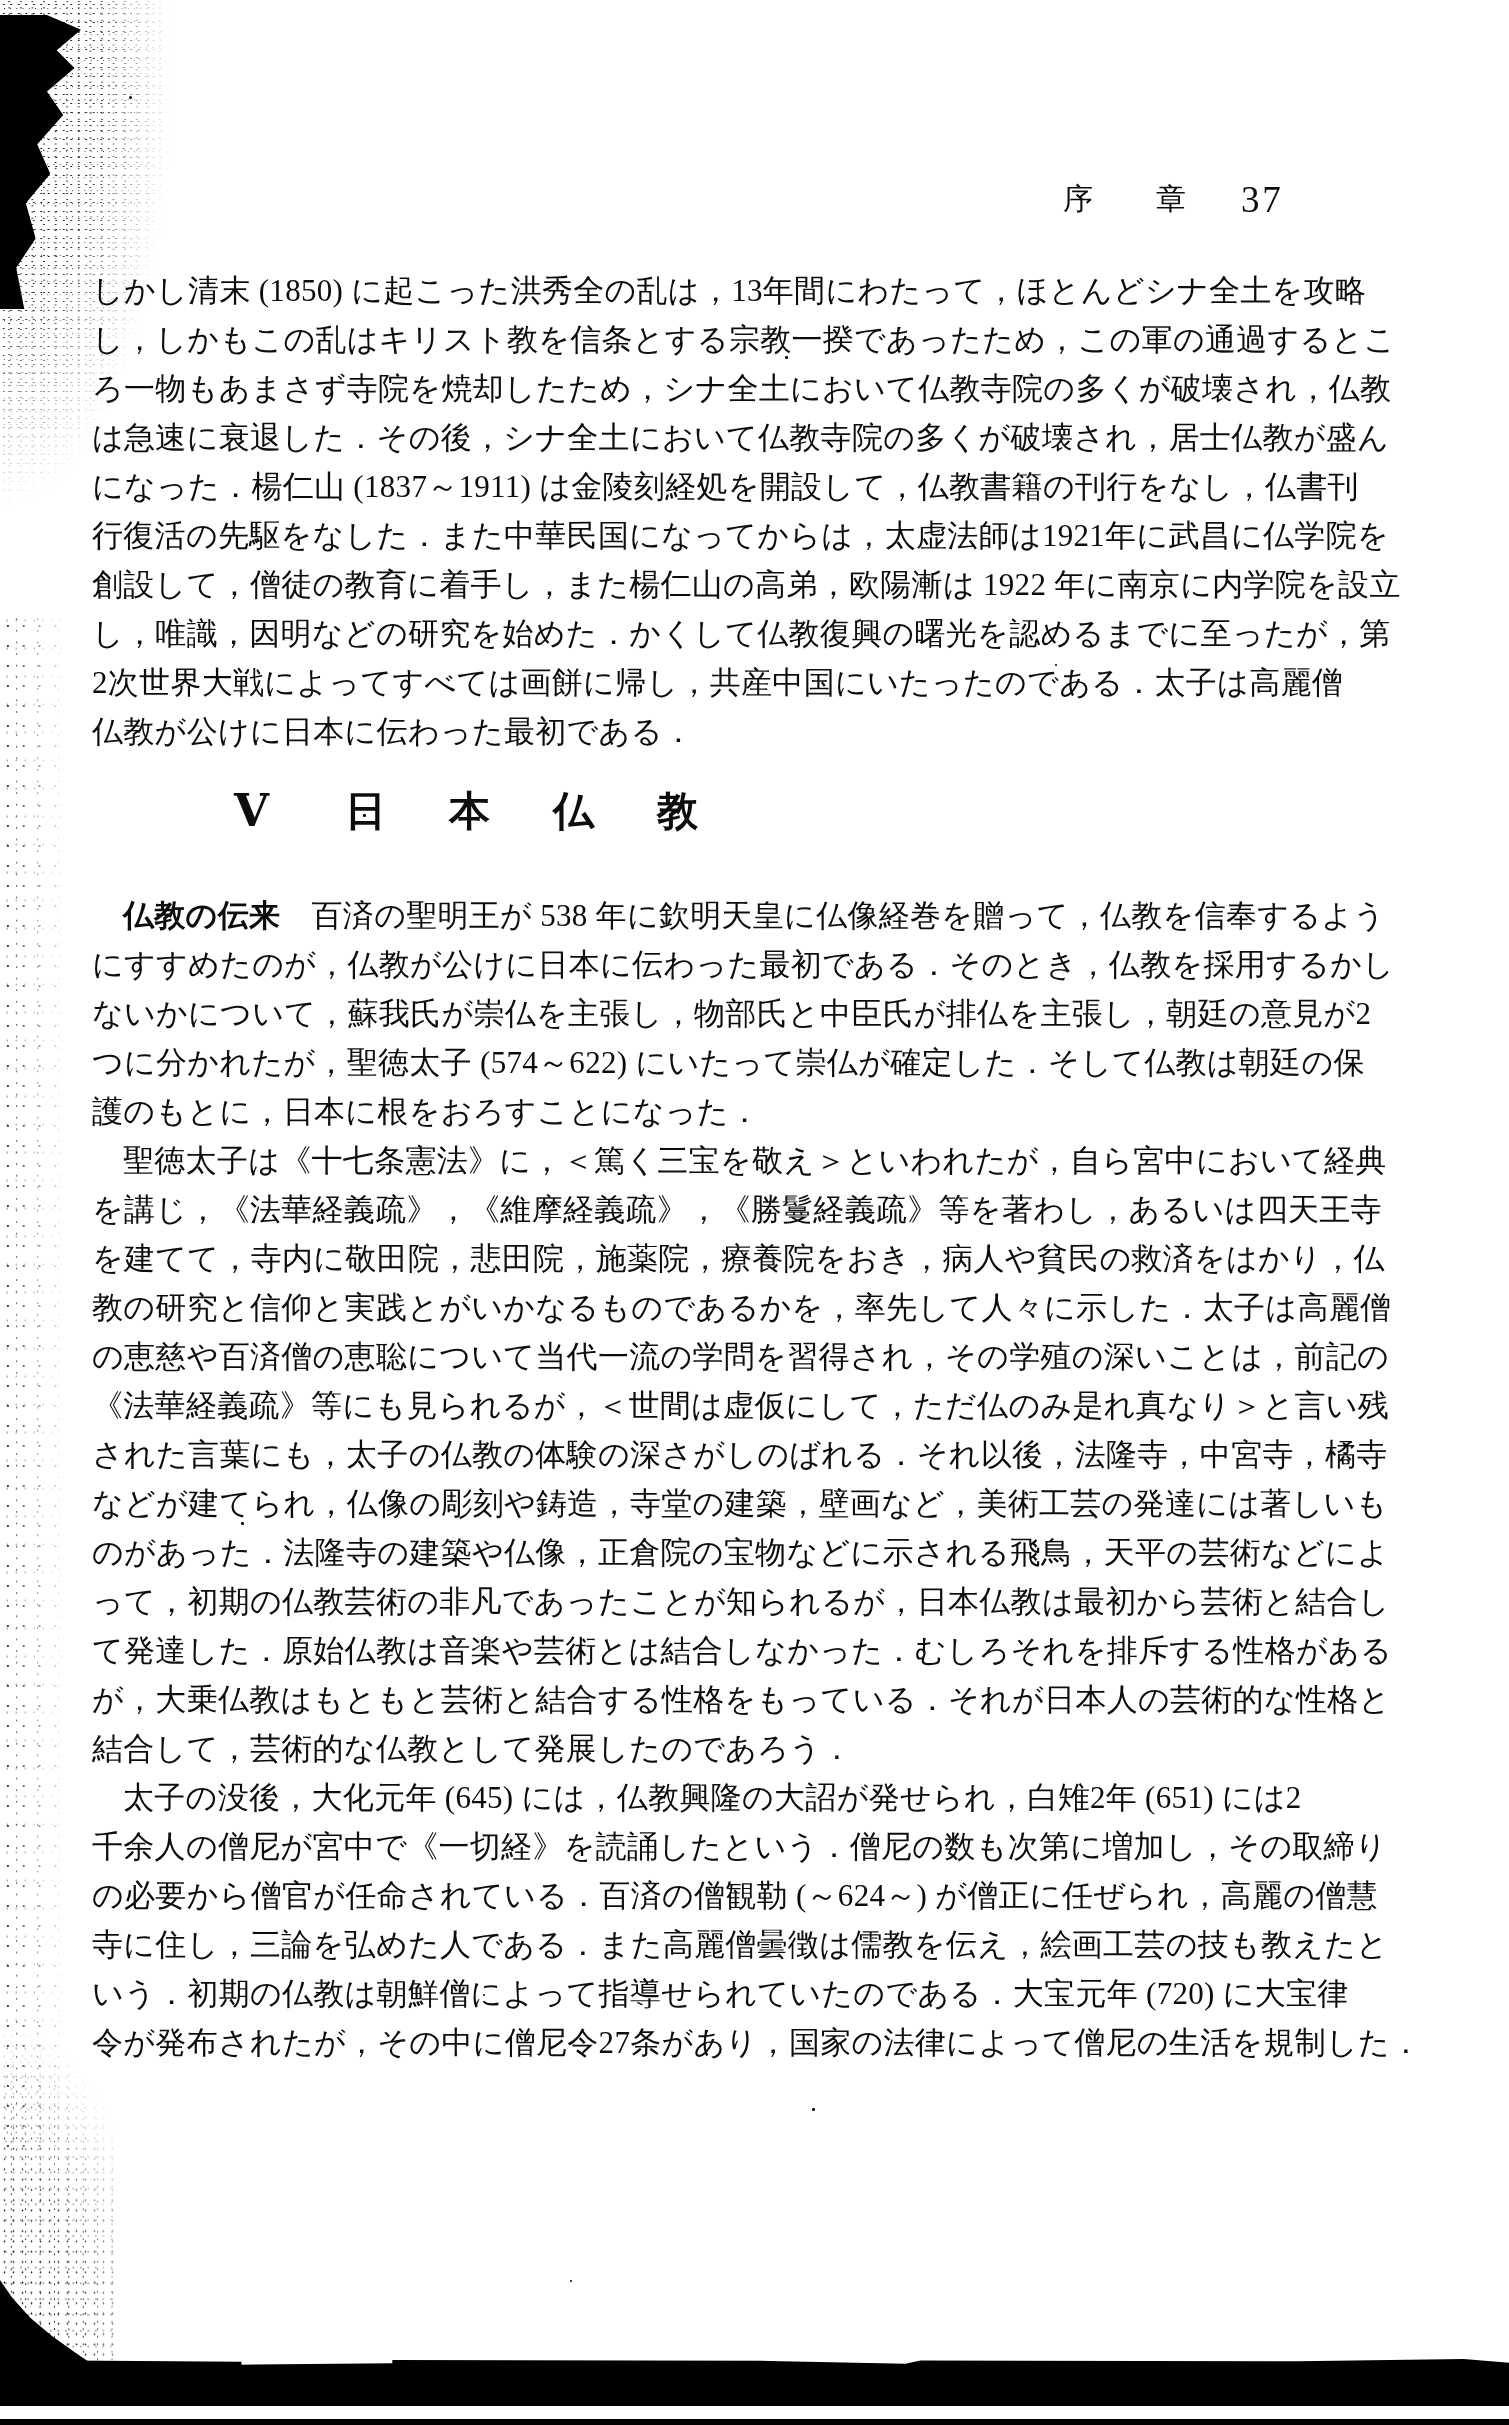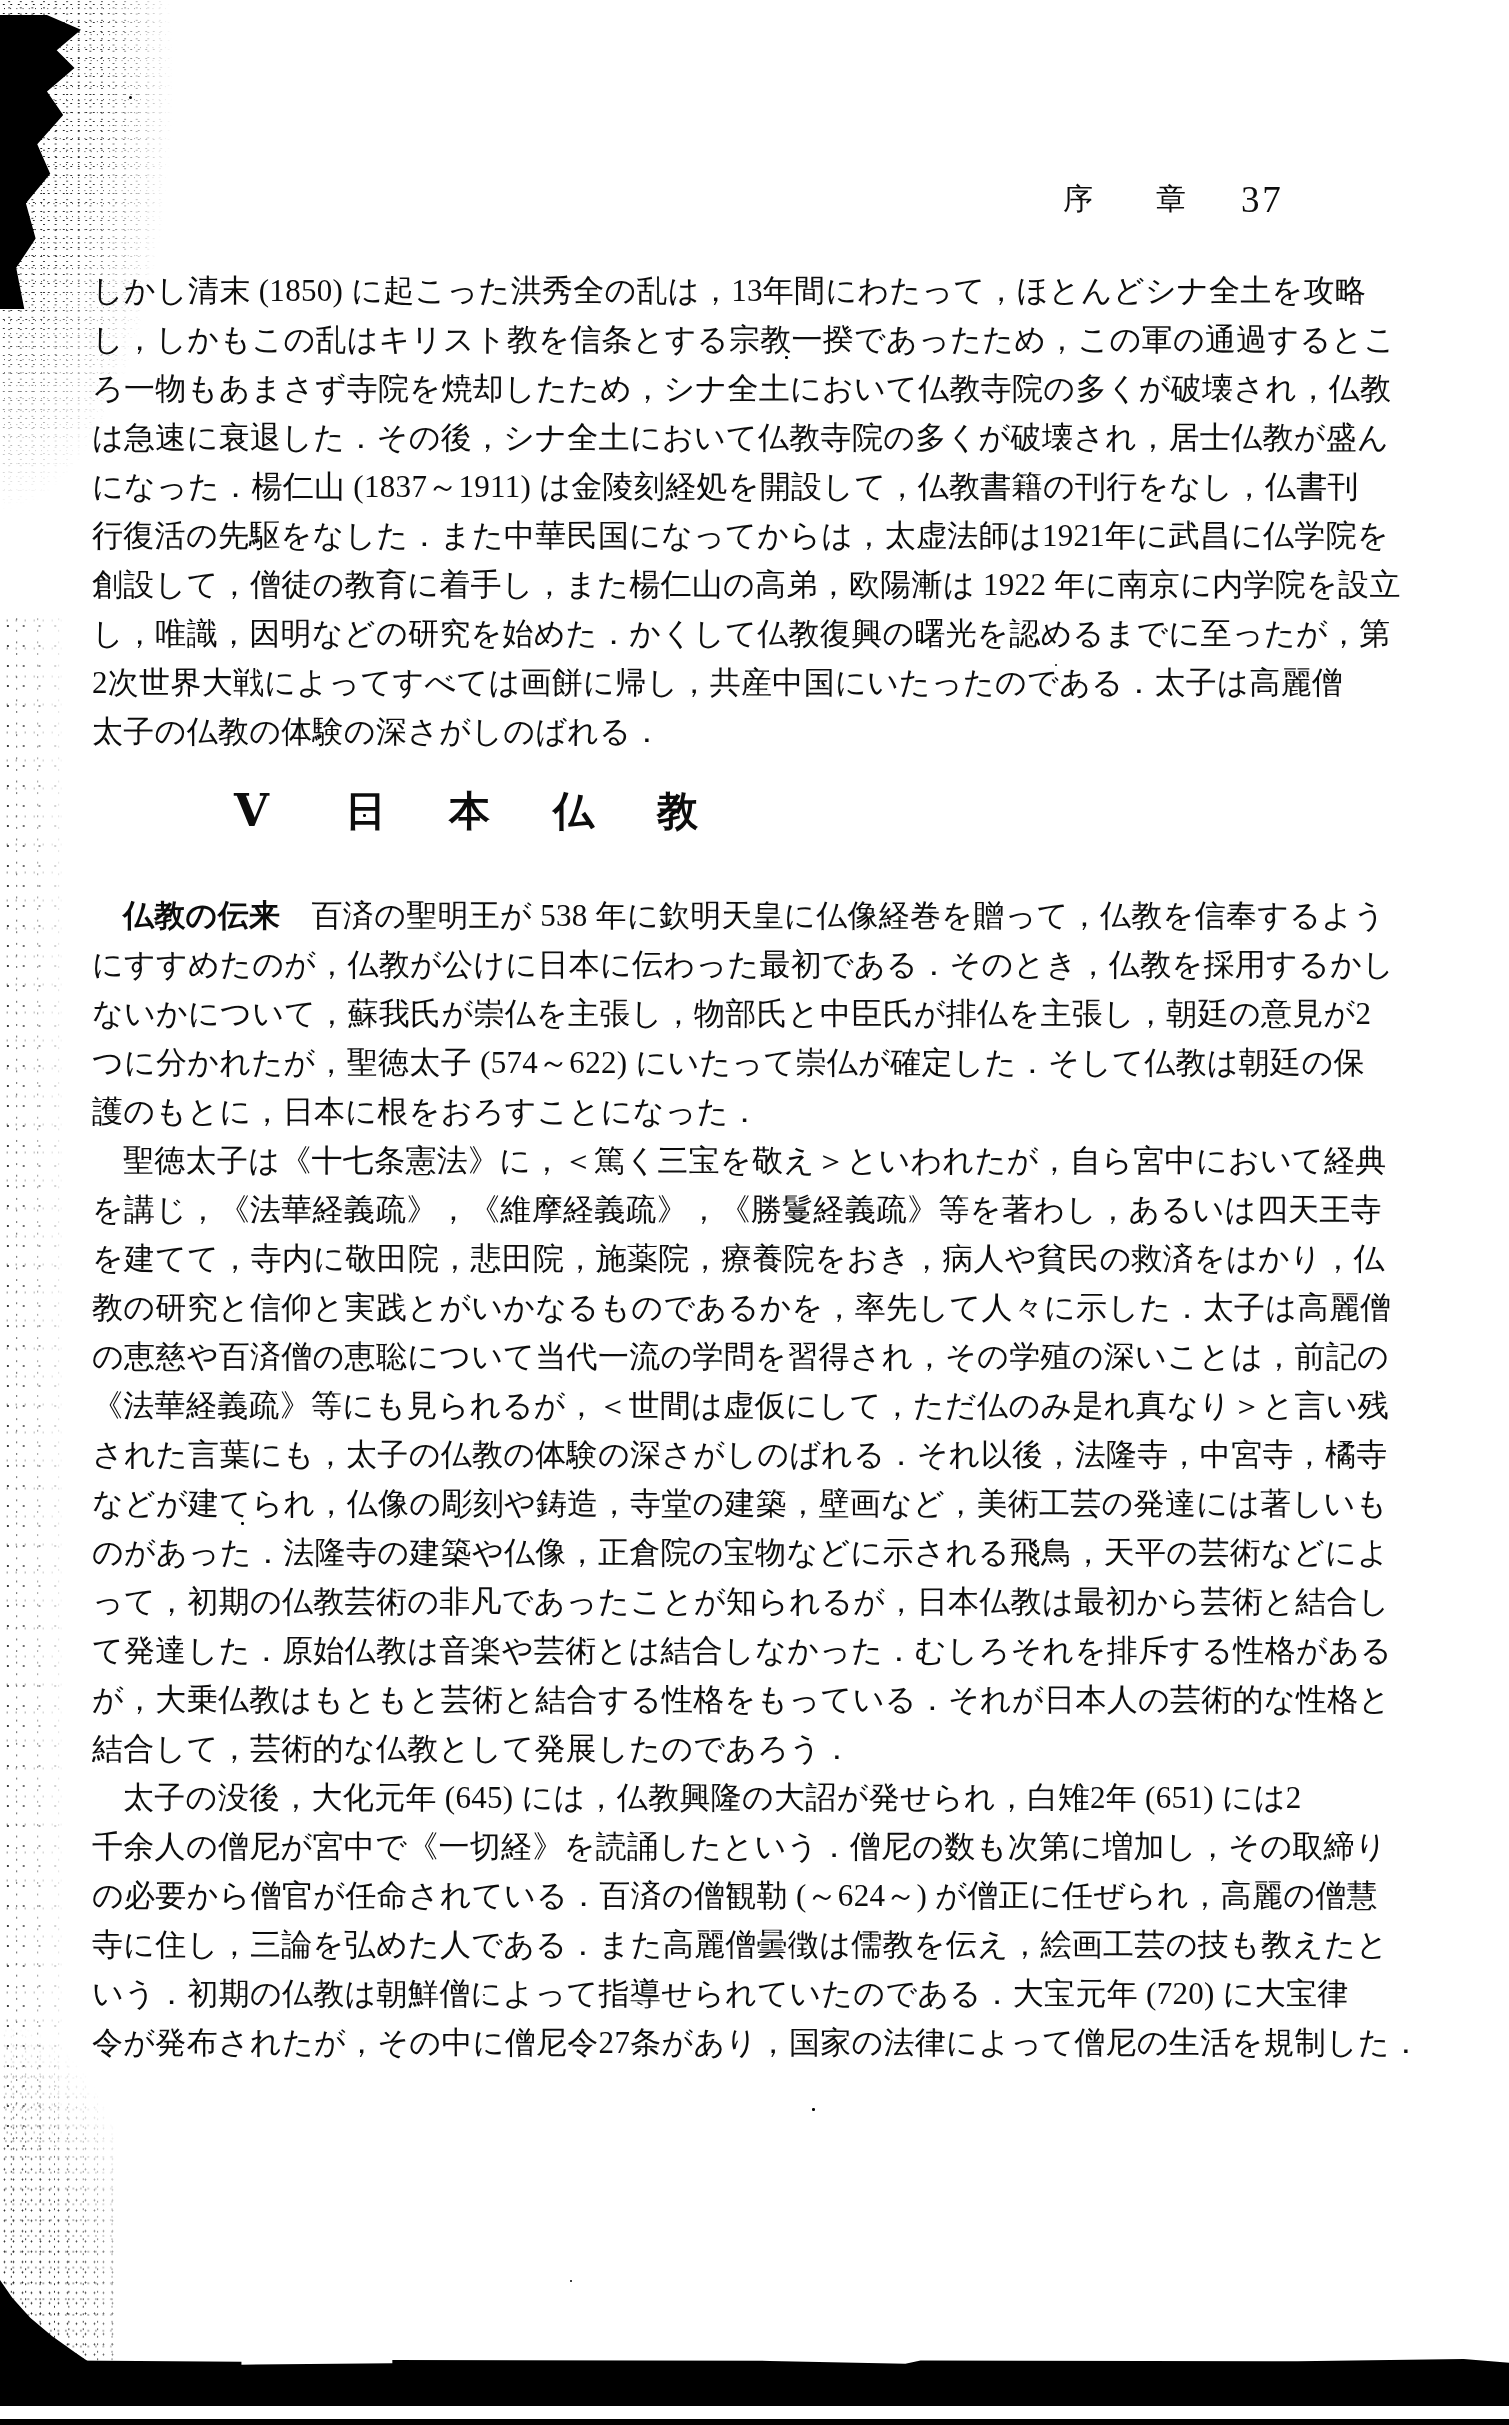--- a/index.html
+++ b/index.html
@@ -125,21 +125,21 @@
   <div class="textblock" id="para1">
       <div class="tline">しかし清末 (1850) に起こった洪秀全の乱は，13年間にわたって，ほとんどシナ全土を攻略</div>
       <div class="tline">し，しかもこの乱はキリスト教を信条とする宗教一揆であったため，この軍の通過するとこ</div>
       <div class="tline">ろ一物もあまさず寺院を焼却したため，シナ全土において仏教寺院の多くが破壊され，仏教</div>
       <div class="tline">は急速に衰退した．その後，シナ全土において仏教寺院の多くが破壊され，居士仏教が盛ん</div>
       <div class="tline">になった．楊仁山 (1837～1911) は金陵刻経処を開設して，仏教書籍の刊行をなし，仏書刊</div>
       <div class="tline">行復活の先駆をなした．また中華民国になってからは，太虚法師は1921年に武昌に仏学院を</div>
       <div class="tline">創設して，僧徒の教育に着手し，また楊仁山の高弟，欧陽漸は 1922 年に南京に内学院を設立</div>
       <div class="tline">し，唯識，因明などの研究を始めた．かくして仏教復興の曙光を認めるまでに至ったが，第</div>
       <div class="tline">2次世界大戦によってすべては画餅に帰し，共産中国にいたったのである．太子は高麗僧</div>
-      <div class="tline">太子の仏教の体験の深さがしのばれる．</div>
+      <div class="tline">仏教が公けに日本に伝わった最初である．</div>
     </div>
 
   <div class="section-heading">
     <span class="sec-numeral">Ⅴ</span>
     <span class="sec-title">日本仏教</span>
   </div>
 
   <div class="textblock" id="body2">
     <div class="tline indent">
       <span class="lead-bold">仏教の伝来</span><span>　百済の聖明王が 538 年に欽明天皇に仏像経巻を贈って，仏教を信奉するよう</span>

